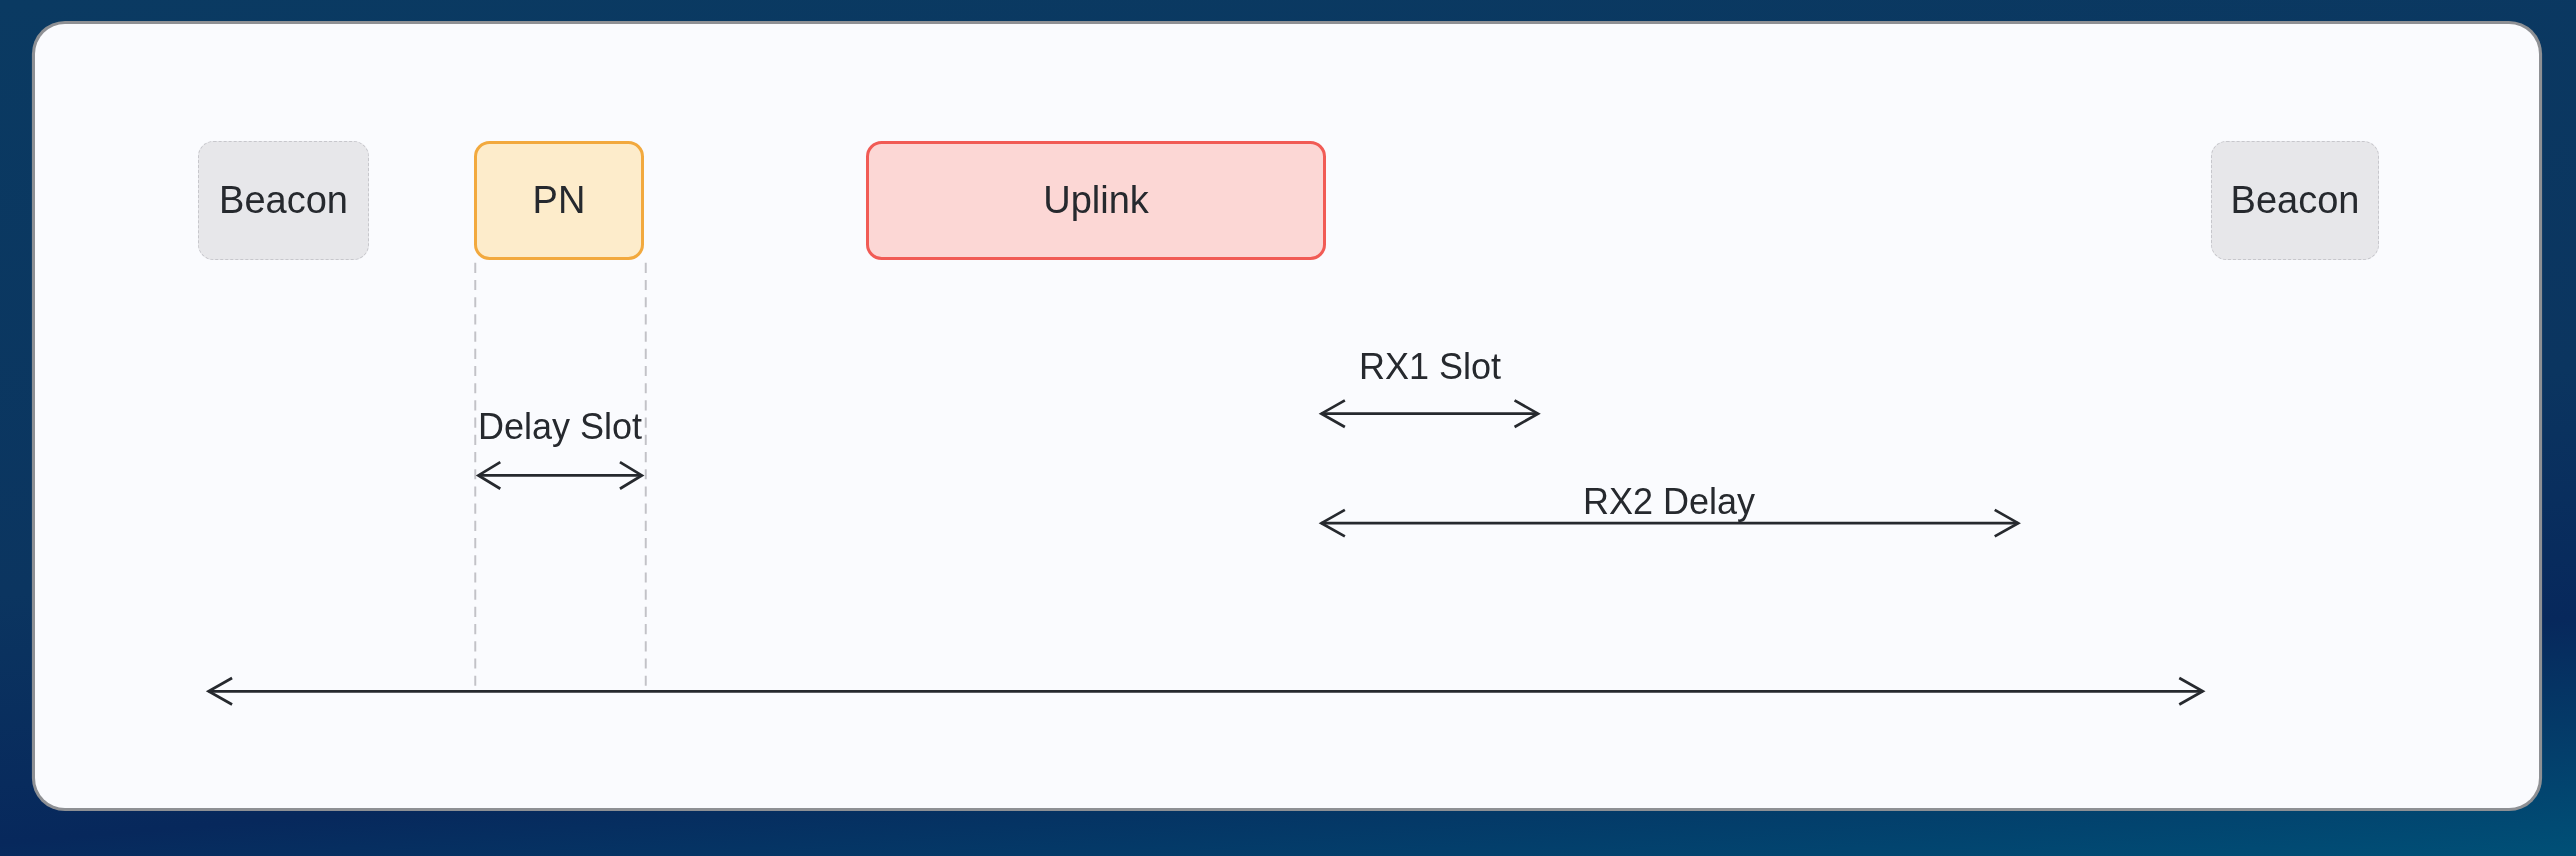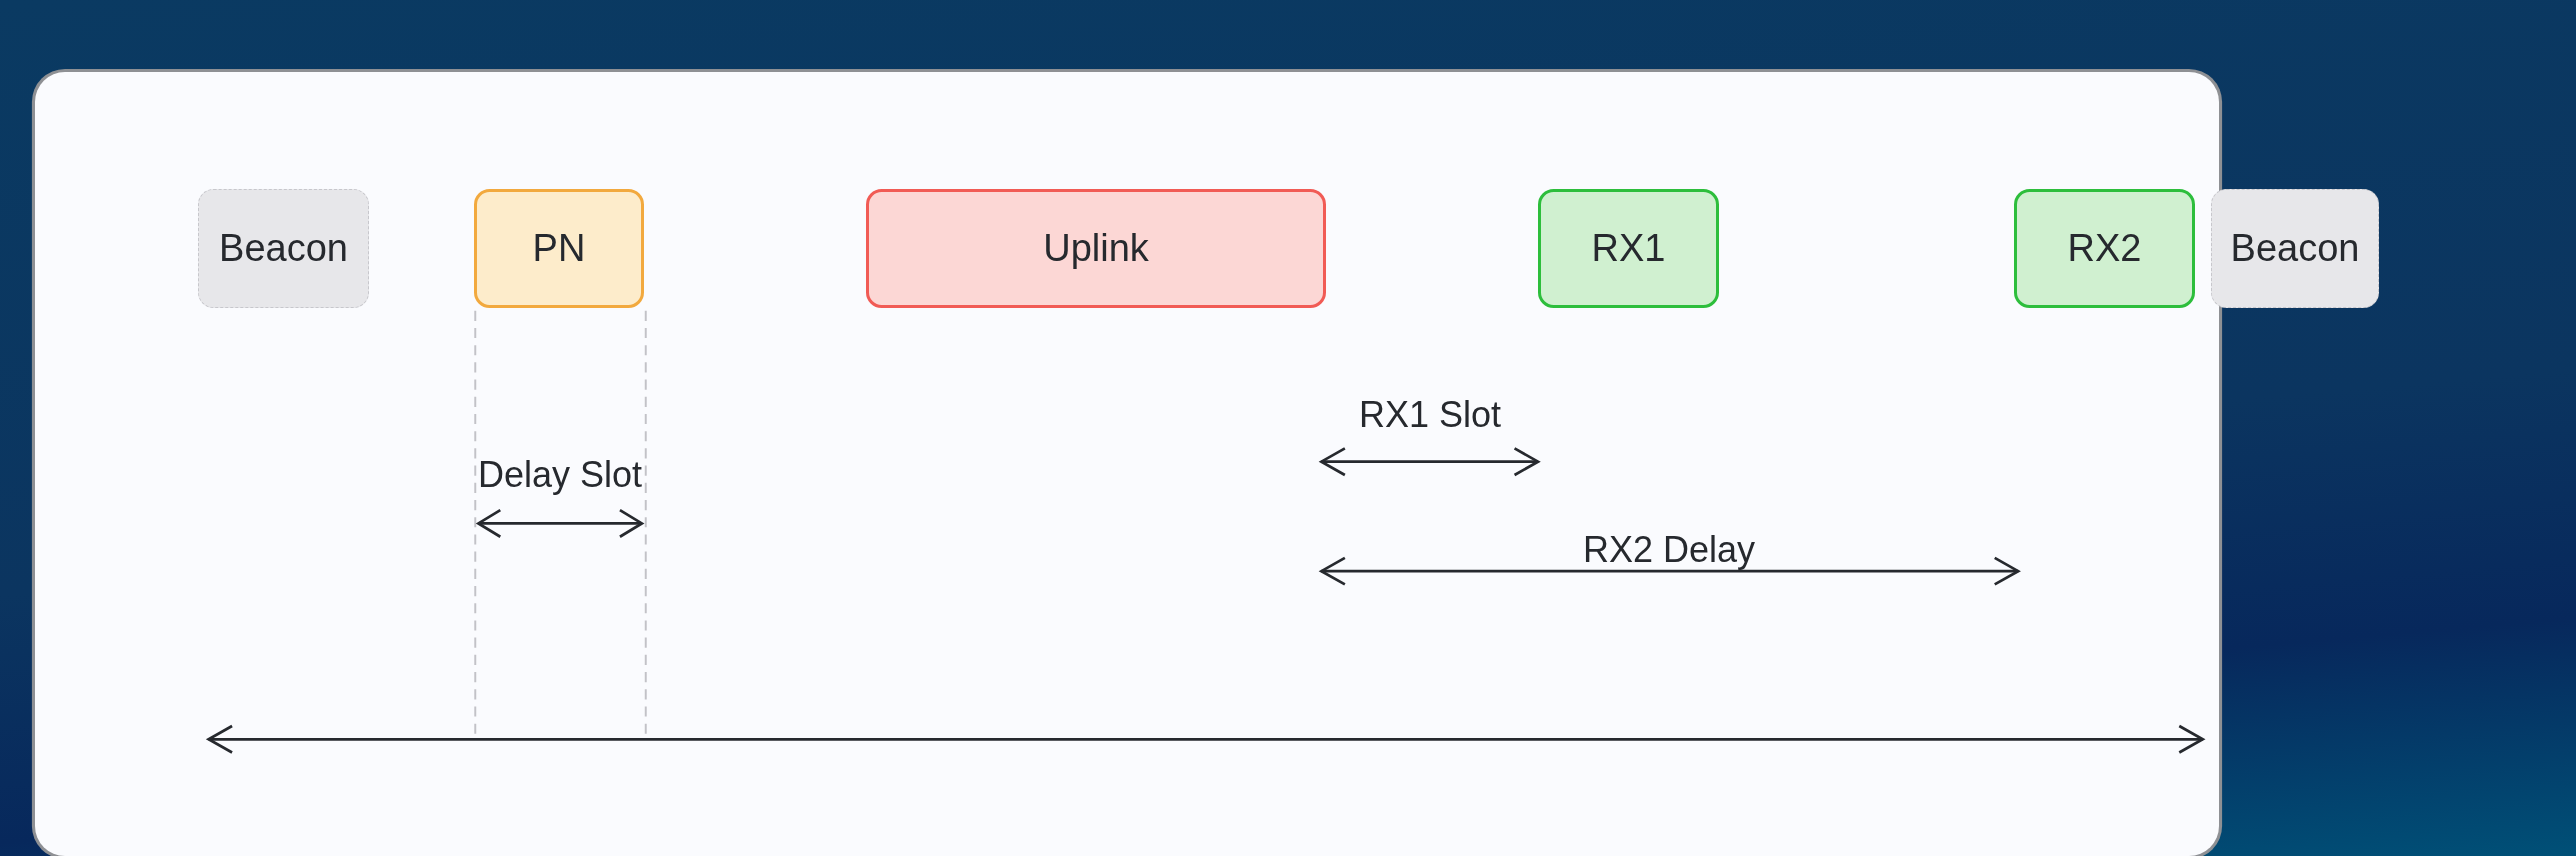--- a/index.html
+++ b/index.html
@@ -15,26 +15,25 @@
       var(--color-background_top, #0a3a62) 0%,
       #0b3560 55%,
       #07285c 78%,
       var(--color-background_bottom, #005077) 100%);
     position: relative;
   }
   .card {
     position: absolute;
     left: 35px;
     top: 23.5px;
-    width: 2184px;
+    width: 2504px;
     height: 784px;
     background: var(--color-card_bg, #fafbfe);
     border-radius: 30px;
     box-shadow: 0 0 0 3.1px var(--color-card_edge, #8e9094);
-    margin-top: 48px;
   }
   .overlay {
     position: absolute;
     left: 0;
     top: 0;
     width: 2504px;
     height: 784px;
     display: block;
   }
   .block {
@@ -125,27 +124,21 @@
   </div>
 
   <div class="block block--uplink" style="left:831px;width:460px">
     <span>Uplink</span>
   </div>
 
   <div class="block block--ping" style="left:439px;width:170px">
     <span>PN</span>
   </div>
 
-  <div class="block block--rx" style="left:1503px;width:181px">
-    <span>RX1</span>
-  </div>
 
-  <div class="block block--rx" style="left:1979px;width:181px">
-    <span>RX2</span>
-  </div>
 
   <div class="block block--beacon" style="left:2176px;width:168px">
     <span>Beacon</span>
   </div>
 
   <div class="anno-label" style="left:525px;top:382px">Delay Slot</div>
 
   <div class="anno-label" style="left:1395px;top:322px">RX1 Slot</div>
 
   <div class="anno-label" style="left:1634px;top:457px">RX2 Delay</div>

